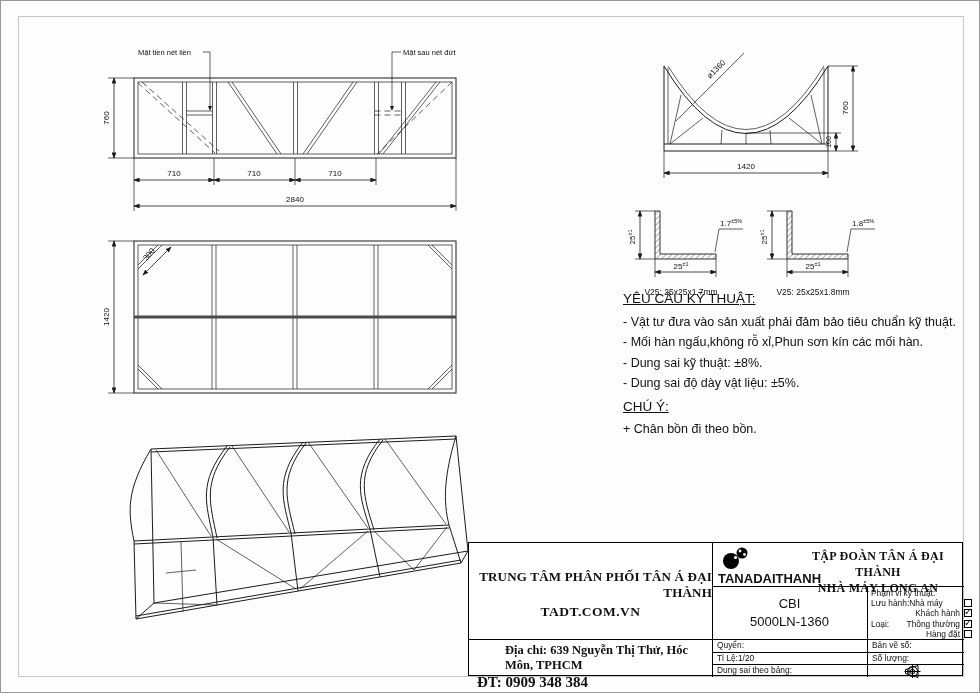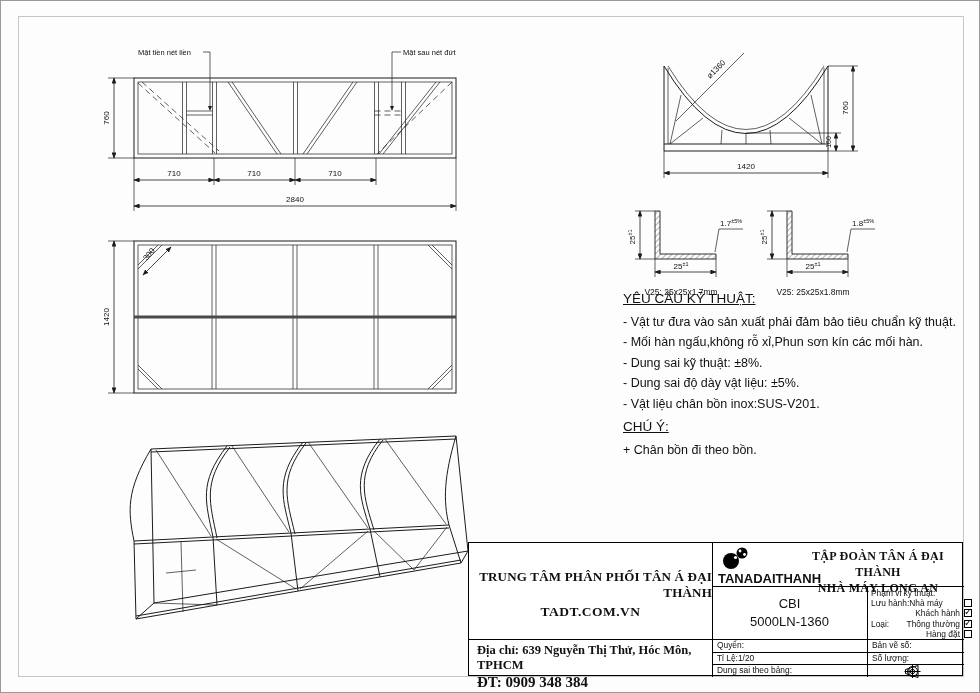--- a/index.html
+++ b/index.html
@@ -22,21 +22,21 @@
   .notes .hd2{margin-top:3px;}
   
   .tb{position:absolute;left:467px;top:541px;width:495px;height:134px;border:1.4px solid #000;box-sizing:border-box;background:#fff;}
   .tb *{box-sizing:border-box;}
   .tb .cell{position:absolute;}
   .serif{font-family:"Liberation Serif","DejaVu Serif",serif;}
   .tb-left{left:0;top:0;width:243px;height:96px;text-align:center;padding-top:26px;}
   .tb-left .l1{font-size:13px;font-weight:bold;letter-spacing:.2px;text-align:right;}
   .tb-left .l2{font-size:13.5px;font-weight:bold;margin-top:3px;letter-spacing:.5px;}
   .tb-addr{left:0;top:96px;width:243px;height:38px;padding:4px 6px 0 8px;}
-  .tb-addr .a1{font-size:12.5px;font-weight:bold;}
+  .tb-addr .a1{font-size:12.5px;font-weight:bold;margin-left:28px;}
   .tb-addr .a2{font-size:15px;font-weight:bold;margin-top:1px;}
   .vline{position:absolute;border-left:1.3px solid #000;}
   .hline{position:absolute;border-top:1.3px solid #000;}
   .tb-logorow{left:243px;top:0;width:252px;height:43px;}
   .tb-logo{position:absolute;left:6px;top:2px;width:78px;height:39px;}
   .tb-logo .lg-name{position:absolute;left:0;top:26px;font-size:13px;font-weight:800;letter-spacing:0px;white-space:nowrap;}
   .tb-company{position:absolute;left:84px;top:5px;width:164px;text-align:center;font-size:12px;font-weight:bold;line-height:16px;letter-spacing:.3px;}
   .tb-model{left:243px;top:43px;width:155px;height:53px;text-align:center;padding-top:9px;font-size:13px;line-height:18px;}
   .tb-scope{left:398px;top:43px;width:109px;height:53px;padding:2px 4px 0 4px;font-size:8.4px;line-height:10.2px;}
   .scope-row{display:flex;align-items:center;height:10.2px;}
@@ -250,21 +250,20 @@
       <text class="captxt" x="62" y="96" text-anchor="middle">V25: 25x25x1.8mm</text>
     </g>
   </svg>
 
   <div class="notes">
     <p class="hd">YÊU CẦU KỸ THUẬT:</p>
     <p>- Vật tư đưa vào sản xuất phải đảm bảo tiêu chuẩn kỹ thuật.</p>
     <p>- Mối hàn ngấu,không rỗ xỉ,Phun sơn kín các mối hàn.</p>
     <p>- Dung sai kỹ thuật: ±8%.</p>
     <p>- Dung sai độ dày vật liệu: ±5%.</p>
-    <p>- Vật liệu chân bồn inox:SUS-V201.</p>
     <p class="hd hd2">CHÚ Ý:</p>
     <p>+ Chân bồn đi theo bồn.</p>
   </div>
 
   <svg style="left:105px;top:420px;" width="375" height="225">
     <g class="ln">
 
       <line x1="45" y1="28" x2="350" y2="15"></line>
         <line x1="45" y1="31" x2="350" y2="18"></line>
       <line x1="28" y1="120" x2="343" y2="104"></line>

